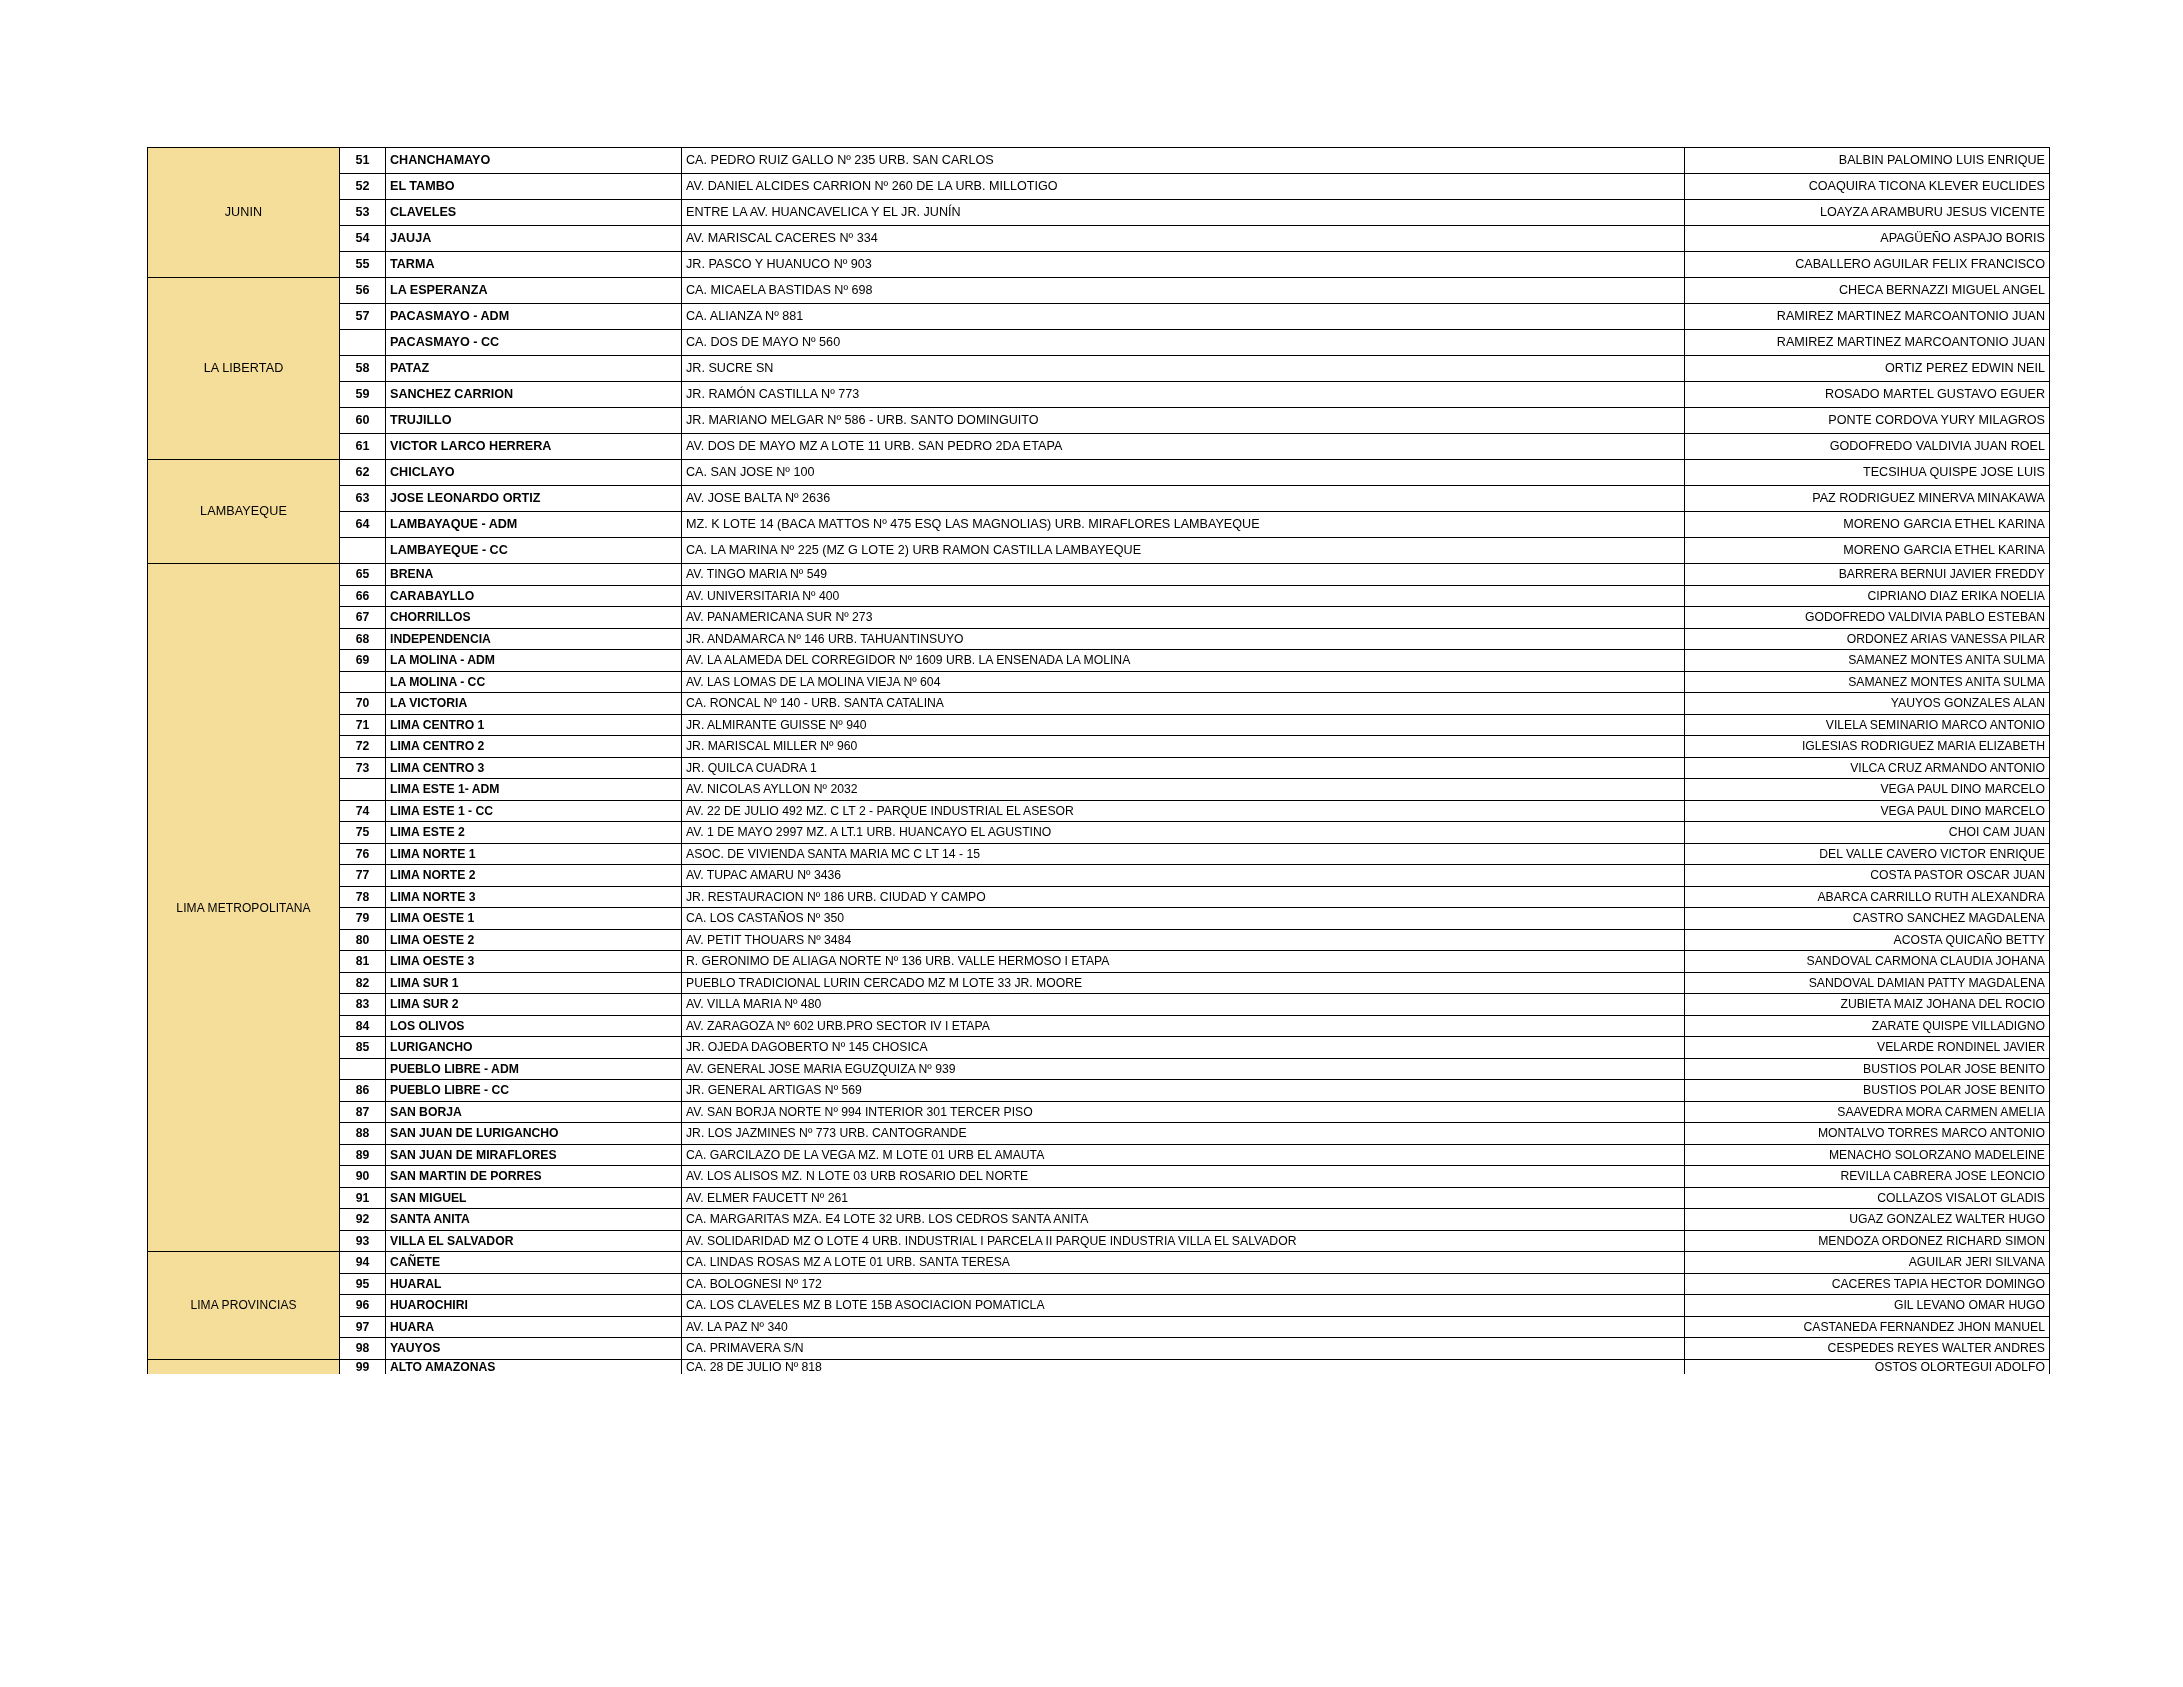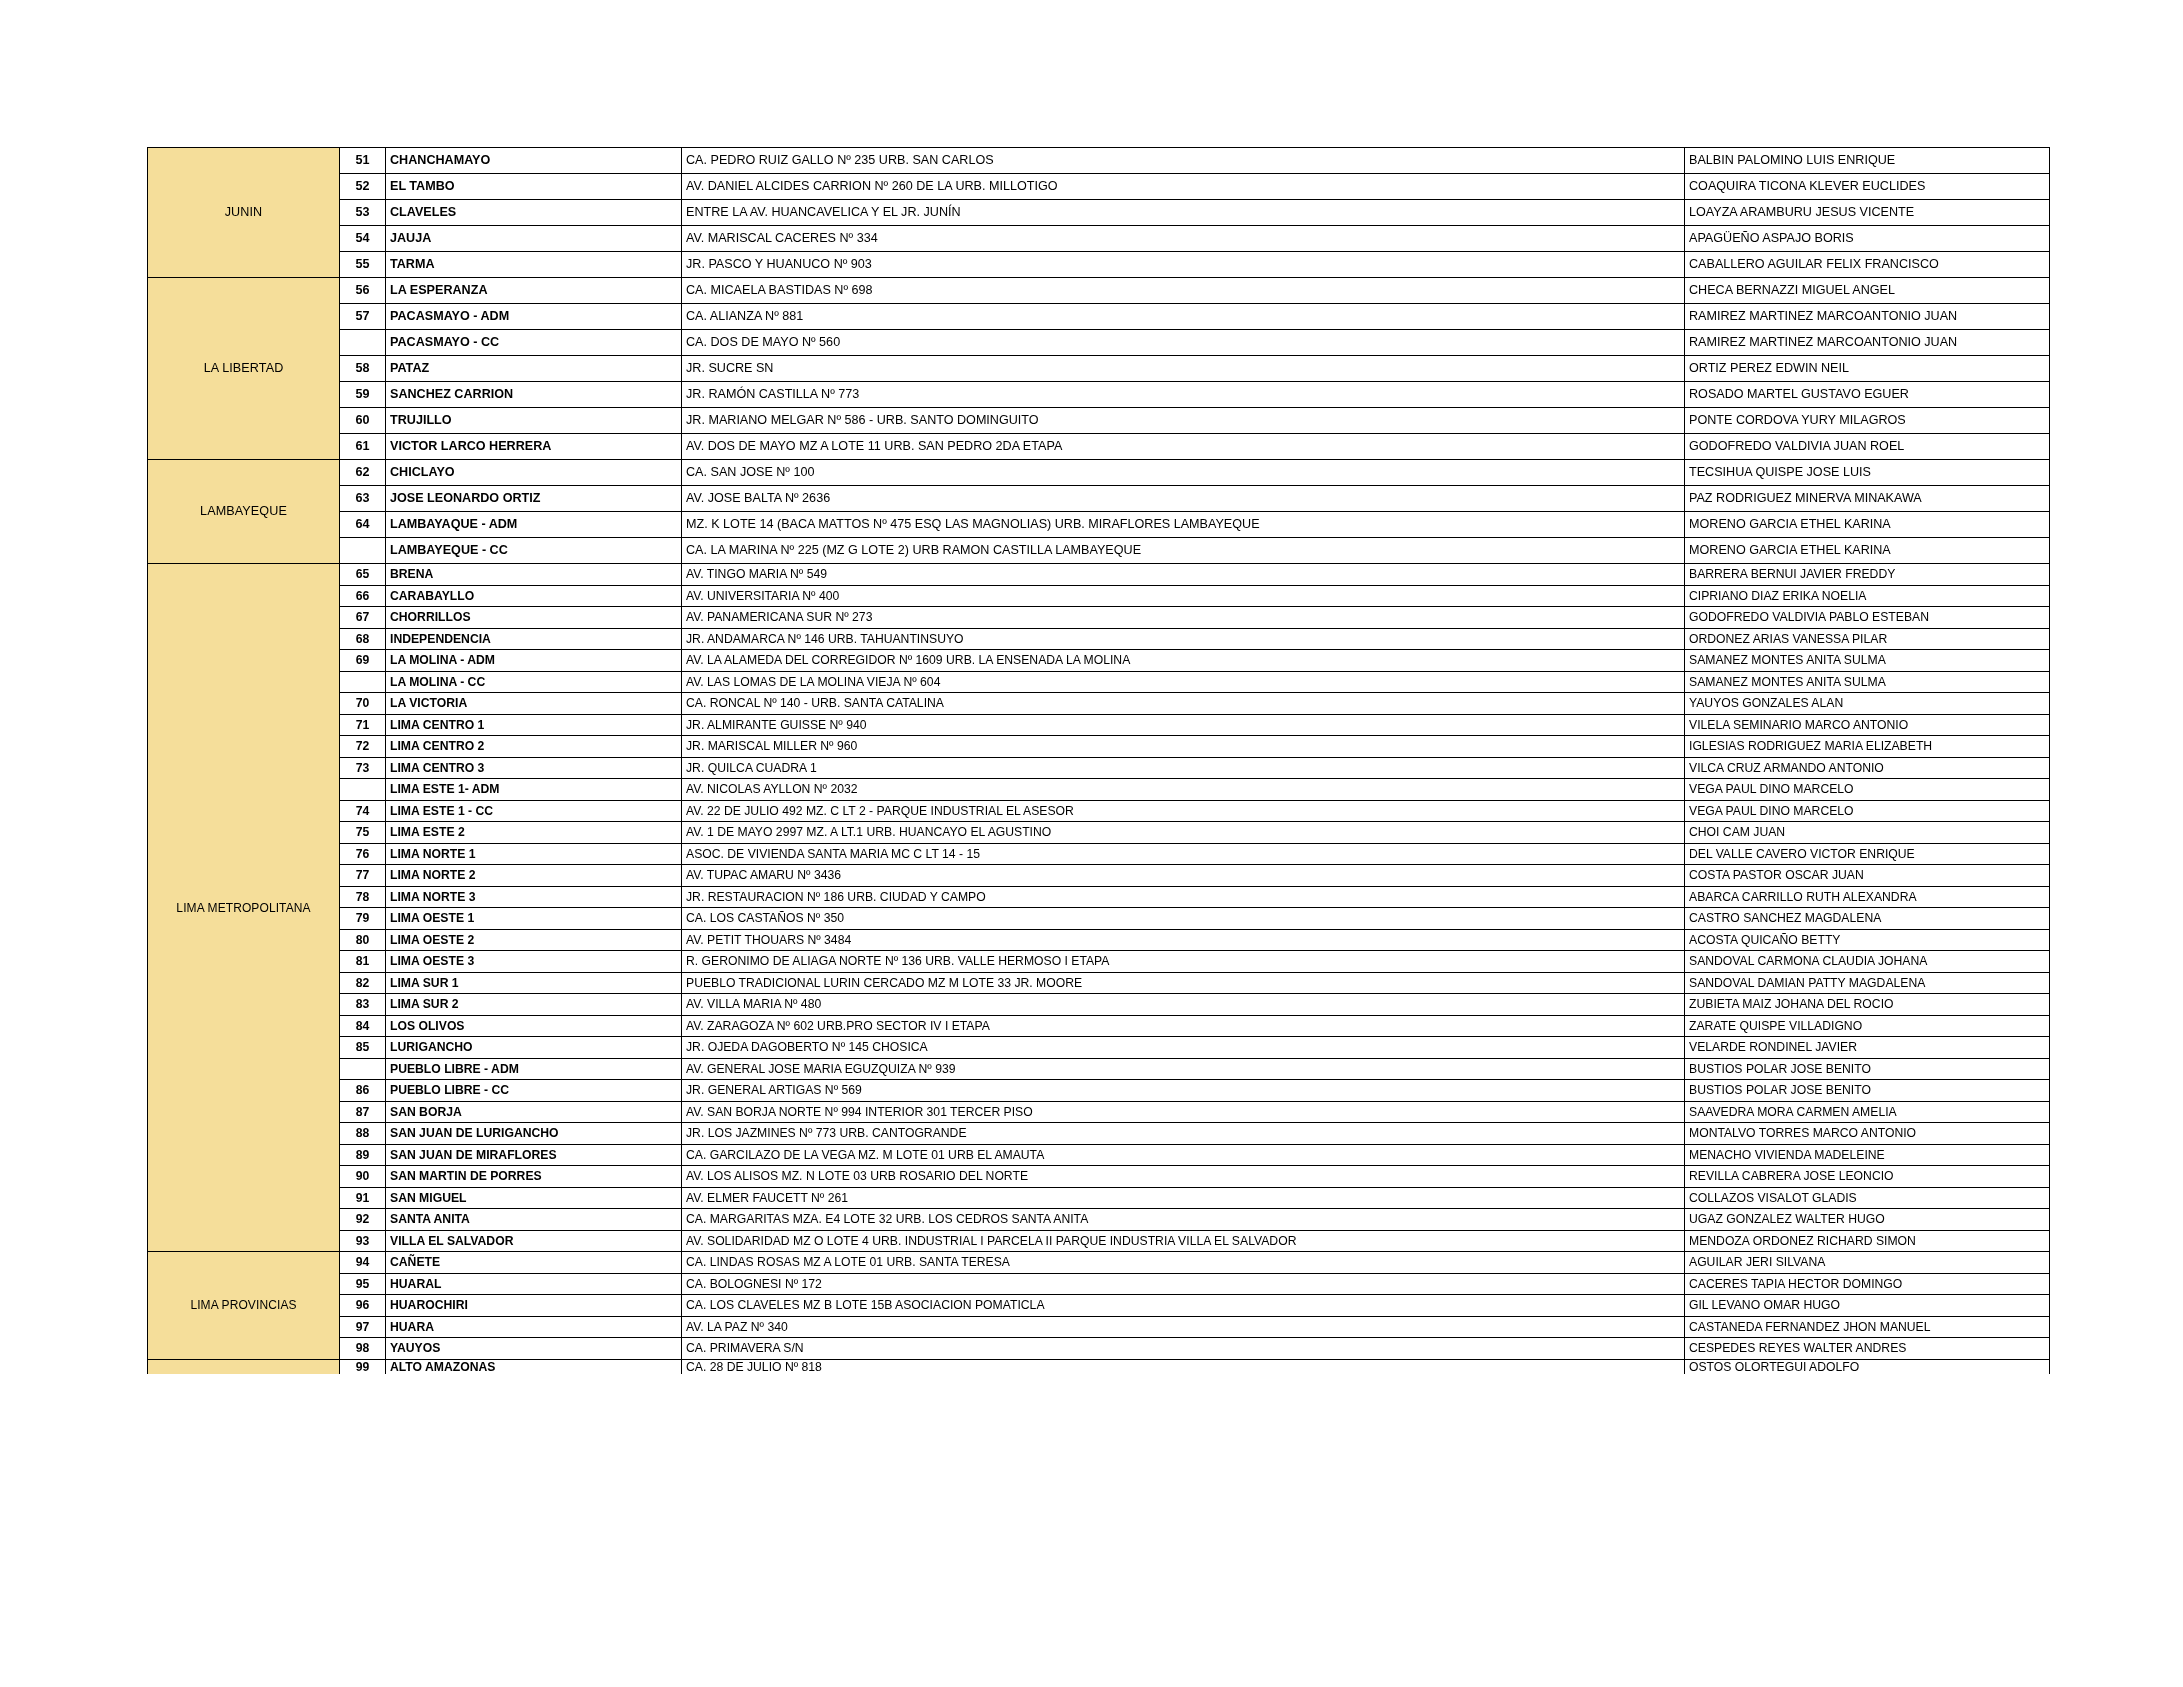--- a/index.html
+++ b/index.html
@@ -62,20 +62,21 @@
     font-size: 12.6px;
     padding-left: 5.3px;
   }
   td.addr {
     font-size: 12.6px;
     padding-left: 5.3px;
   }
   td.resp {
     font-size: 12.6px;
     padding-left: 5.3px;
+    text-align: right;
   }
   
   tr.dense td {
     height: 20.5px;
     font-size: 12.2px;
   }
   tr.dense td.region { font-size: 12px; }
   
   tr.clip td {
     height: 14.6px;
@@ -354,21 +355,21 @@
         <tr class="dense">
           <td class="num">88</td>
           <td class="office">SAN JUAN DE LURIGANCHO</td>
           <td class="addr">JR. LOS JAZMINES Nº 773 URB. CANTOGRANDE</td>
           <td class="resp">MONTALVO TORRES MARCO ANTONIO</td>
         </tr>
         <tr class="dense">
           <td class="num">89</td>
           <td class="office">SAN JUAN DE MIRAFLORES</td>
           <td class="addr">CA. GARCILAZO DE LA VEGA MZ. M LOTE 01 URB EL AMAUTA</td>
-          <td class="resp">MENACHO VIVIENDA MADELEINE</td>
+          <td class="resp">MENACHO SOLORZANO MADELEINE</td>
         </tr>
         <tr class="dense">
           <td class="num">90</td>
           <td class="office">SAN MARTIN DE PORRES</td>
           <td class="addr">AV. LOS ALISOS MZ. N LOTE 03 URB ROSARIO DEL NORTE</td>
           <td class="resp">REVILLA CABRERA JOSE LEONCIO</td>
         </tr>
         <tr class="dense">
           <td class="num">91</td>
           <td class="office">SAN MIGUEL</td>

